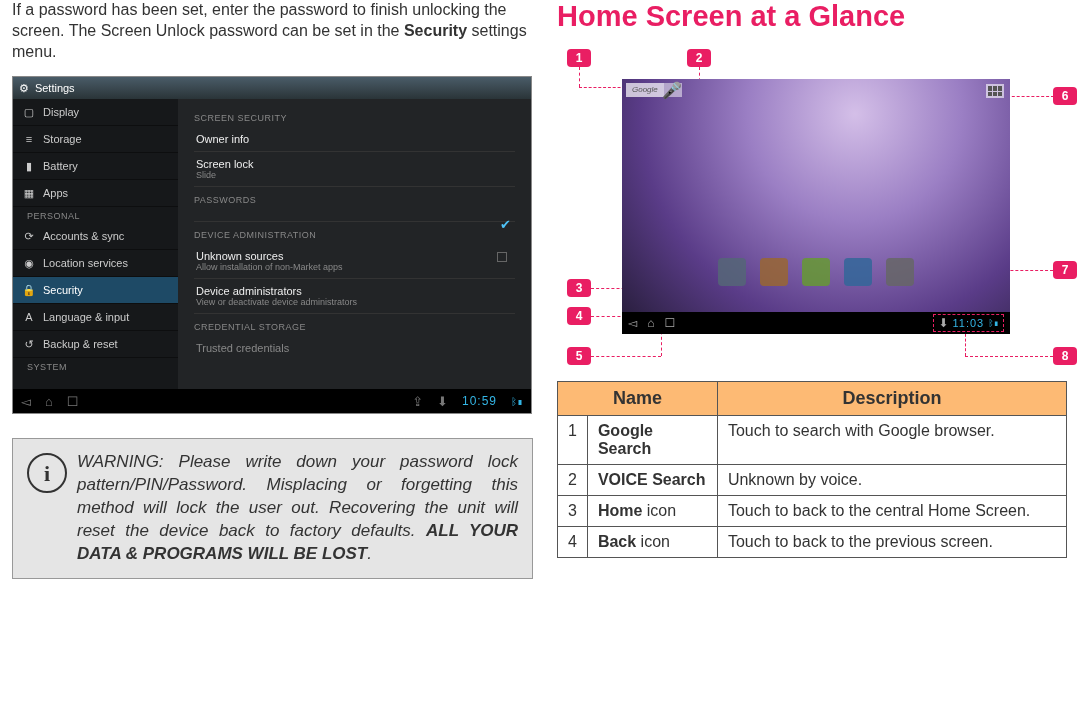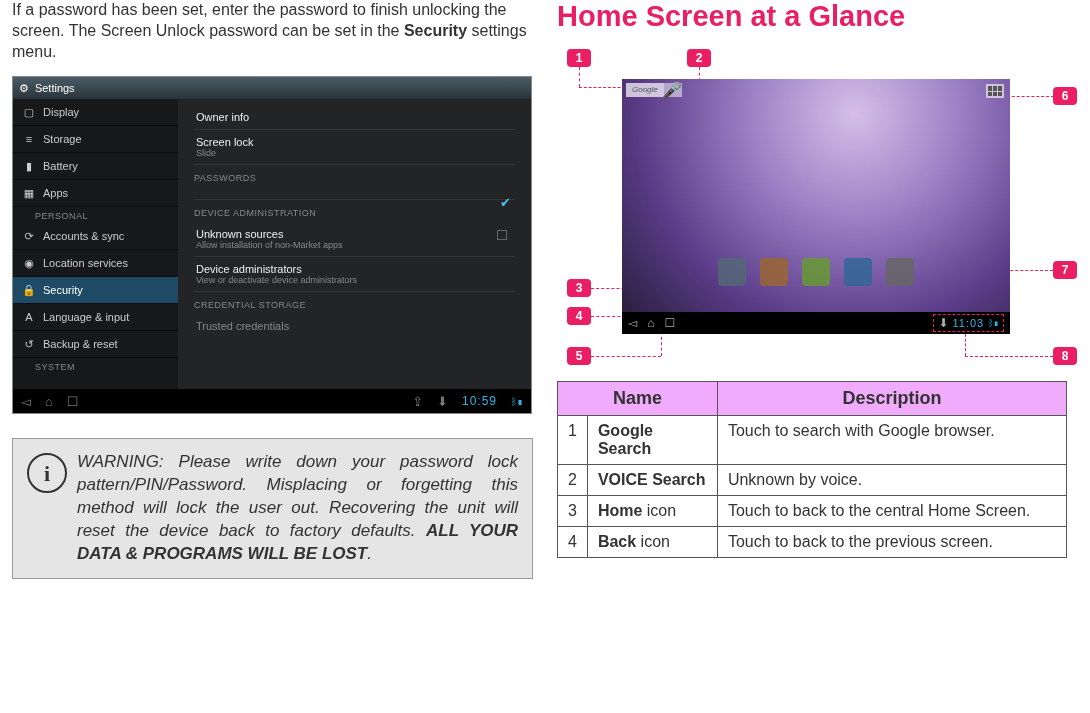--- a/index.html
+++ b/index.html
@@ -41,21 +41,21 @@
   }
   .title-bar .gear { margin-right: 6px; }
   .settings-body { display: flex; height: 292px; }
   .sidebar { width: 165px; background: #16181a; font-size: 11px; }
   .sidebar .item {
     height: 27px; display: flex; align-items: center;
     padding: 0 10px; gap: 8px; color: #ccc;
     border-bottom: 1px solid #0d0e0f;
   }
   .sidebar .item.sel { background: #1e4a66; color: #fff; }
-  .sidebar .heading { font-size: 9px; color: #888; padding: 4px 22px 2px; letter-spacing: 0.5px; }
+  .sidebar .heading { font-size: 9px; color: #888; padding: 4px 14px 2px; letter-spacing: 0.5px; }
   .sidebar .ico { width: 12px; height: 12px; display:inline-flex; align-items:center; justify-content:center; font-size:11px; }
   .pane { flex: 1; background: #222426; padding: 6px 16px 0; color:#ddd; }
   .pane .sect { font-size: 9px; color: #888; letter-spacing: 0.5px; margin-top: 8px; margin-bottom:4px;}
   .pane .row { padding: 6px 2px; border-bottom: 1px solid #333; position: relative; }
   .pane .row .t { font-size: 11px; color: #eee; }
   .pane .row .s { font-size: 9px; color: #888; }
   .pane .chk { position:absolute; right:4px; top:8px; color:#4fc3f7; font-size:13px;}
   .pane .box { position:absolute; right:8px; top:8px; width:10px; height:10px; border:1px solid #666;}
   .nav-bar {
     position:absolute; bottom:0; left:0; right:0; height:24px;
@@ -126,21 +126,21 @@
   }
   .dline { position:absolute; border-top:1.5px dashed #e91e63; }
   .dline-v { position:absolute; border-left:1.5px dashed #e91e63; }
 
   
   .desc-table {
     width: 510px; border-collapse: collapse; font-size: 16px;
     margin-top: 12px;
   }
   .desc-table th {
-    background: #f0abfc; font-weight: bold; padding: 6px 8px;
+    background: #fdba74; font-weight: bold; padding: 6px 8px;
     border: 1px solid #555; font-family: "Trebuchet MS", Arial, sans-serif;
     font-size: 18px;
   }
   .desc-table td {
     border: 1px solid #555; padding: 6px 10px; vertical-align: top;
   }
   .desc-table td.n { width: 26px; text-align:left; }
   .desc-table td.nm { width: 130px; }
   .desc-table .b { font-weight: bold; }
 </style>
@@ -192,20 +192,21 @@
             <span class="ico">A</span>
             <span>Language &amp; input</span>
           </div>
         <div class="item">
             <span class="ico">↺</span>
             <span>Backup &amp; reset</span>
           </div>
         <div class="heading">SYSTEM</div>
       </div>
       <div class="pane">
+        <div class="sect">SCREEN SECURITY</div>
         <div class="row">
             <div class="t">Owner info</div>
           </div>
         <div class="row">
             <div class="t">Screen lock</div>
             <div class="s">Slide</div>
           </div>
         <div class="sect">PASSWORDS</div>
         <div class="row">
             <span class="chk">✔</span>

